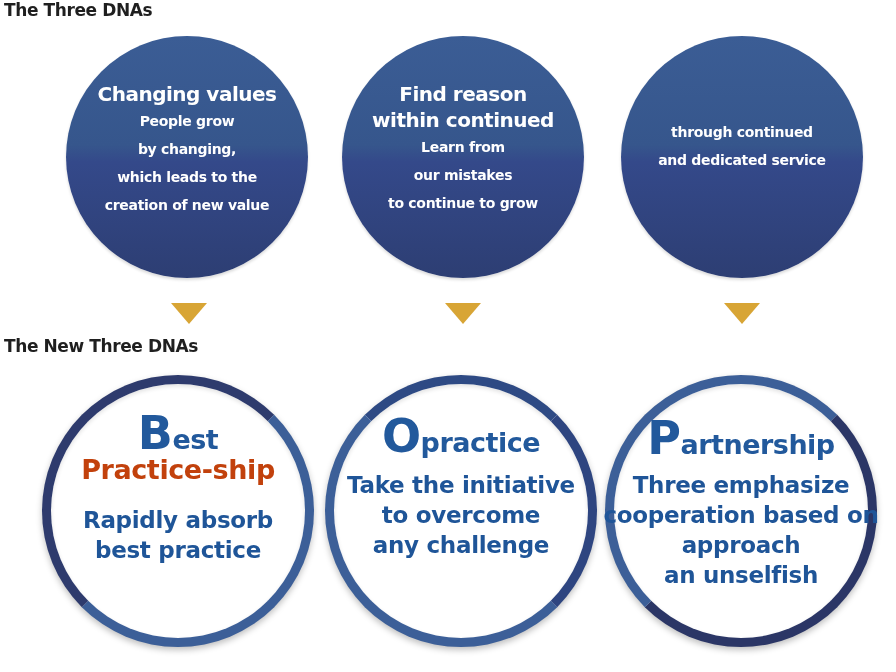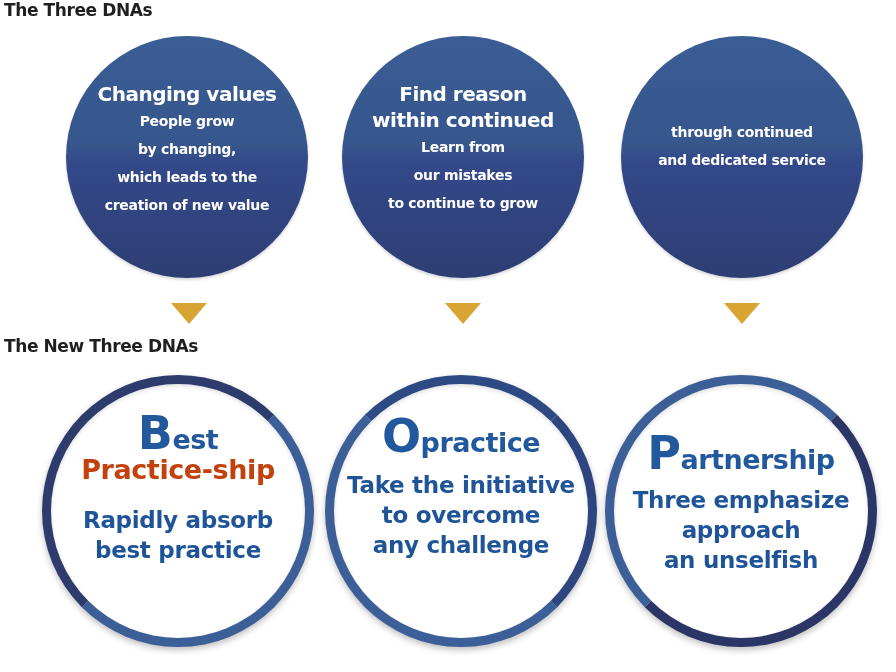--- a/index.html
+++ b/index.html
@@ -119,17 +119,18 @@
       <div>any challenge</div>
     </div>
   </div>
 </div>
 
 <div id="r3" class="ring">
   <div class="inner">
     <div class="head"><span class="cap">P</span><span>artnership</span></div>
     <div class="desc" style="margin-top:10px">
       <div>Three emphasize</div>
+      <div>cooperation based on</div>
       <div>approach</div>
       <div>an unselfish</div>
     </div>
   </div>
 </div>
 
 </body></html>

